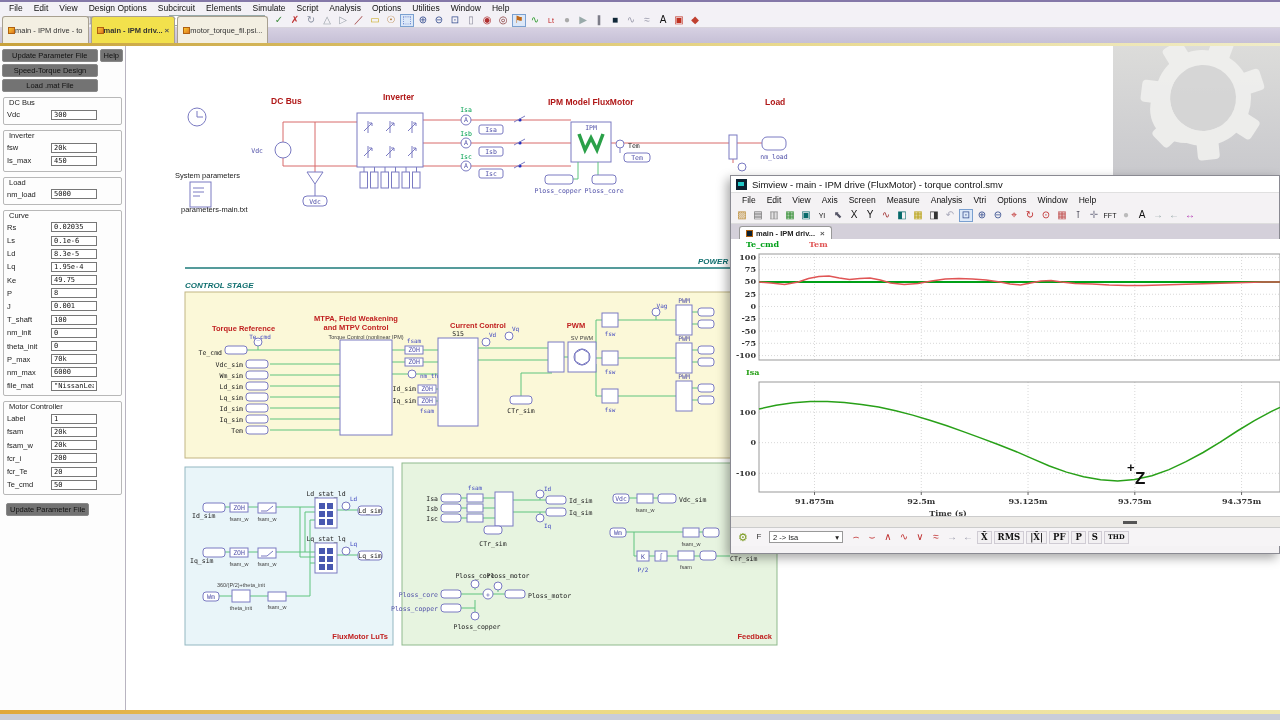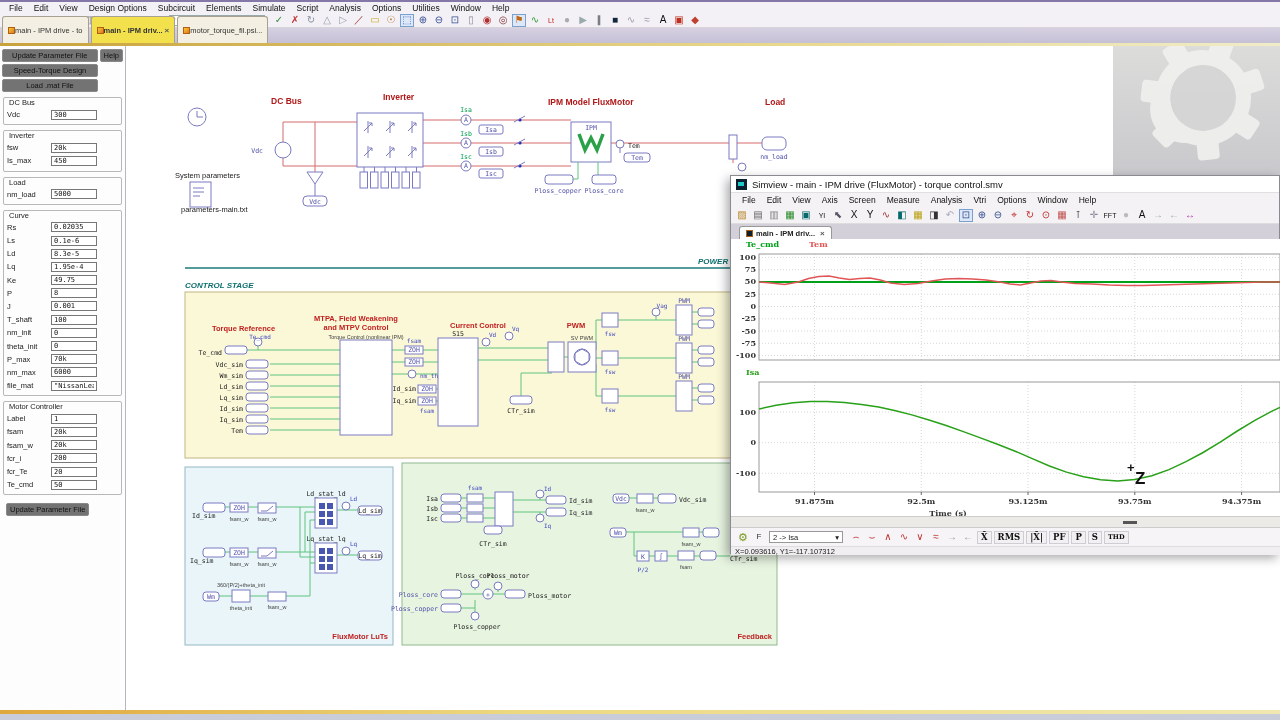--- a/index.html
+++ b/index.html
@@ -725,17 +725,16 @@
       <span class="ti" style="color: rgb(153, 153, 170);">→</span>
       <span class="ti" style="color: rgb(153, 153, 170);">←</span>
       <span class="statbtn">X̄</span>
       <span class="statbtn">RMS</span>
       <span class="statbtn">|X̄|</span>
       <span class="statbtn">PF</span>
       <span class="statbtn">P</span>
       <span class="statbtn">S</span>
       <span class="statbtn" style="font-size: 6.5px;">THD</span>
     </div>
-  <div class="sv-status">X=0.093616, Y1=-117.107312</div>
 </div>
 
 <div id="strip1" class="abs"></div>
 <div id="strip2" class="abs"></div>
 
 </body></html>

